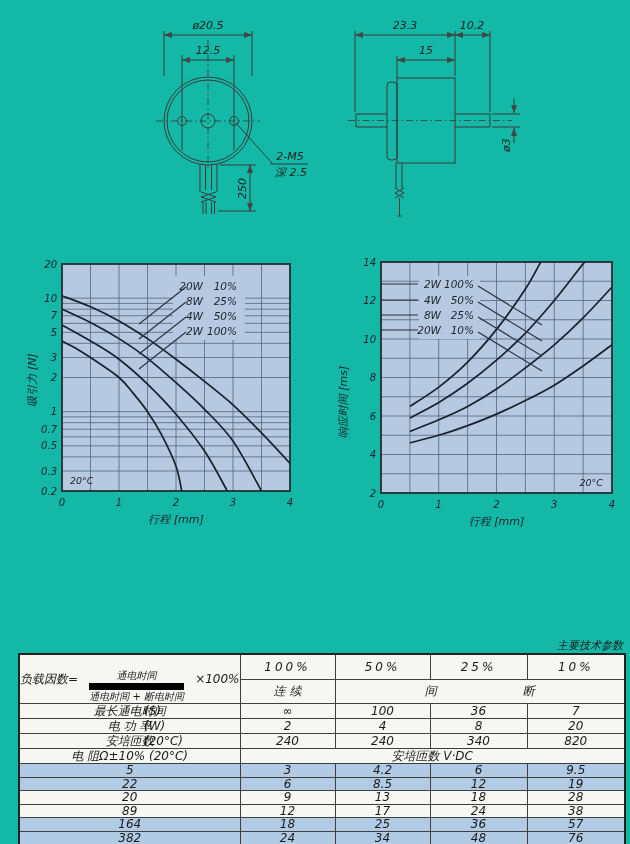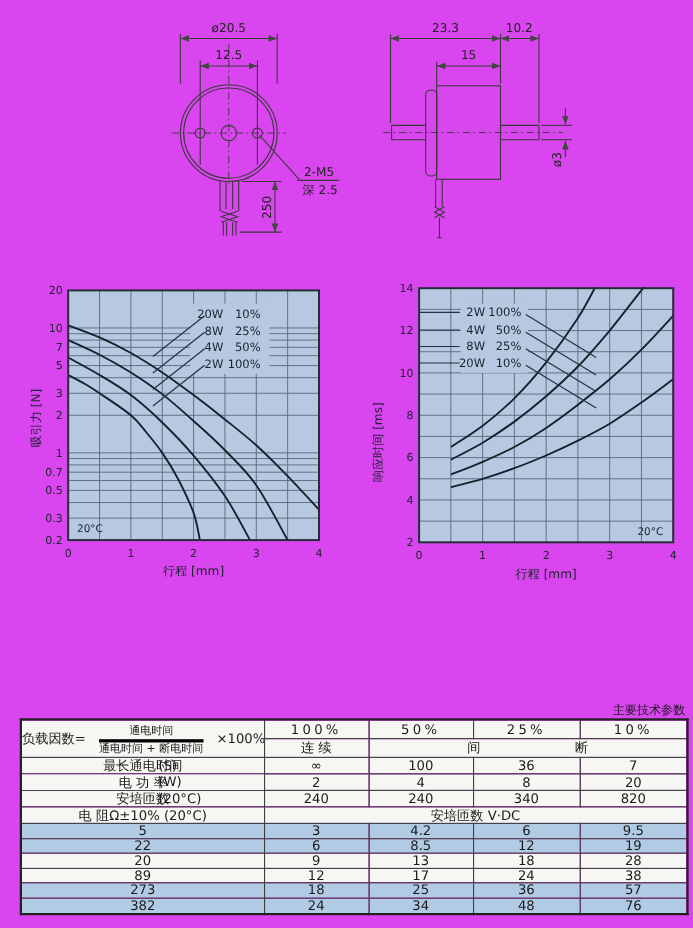--- a/index.html
+++ b/index.html
@@ -1,31 +1,31 @@
 <!DOCTYPE html>
 <html><head>
 <meta charset="utf-8">
 <style>
   html,body{margin:0;padding:0;}
-  .page{position:relative;width:630px;height:844px;background:#d946ef;overflow:hidden;
-        font-family:"DejaVu Sans","Liberation Sans",sans-serif;color:#1a1a1a;}
+  .page{position:relative;width:630px;height:844px;background:#14b8a6;overflow:hidden;
+        font-family:"DejaVu Sans","Liberation Sans",sans-serif;color:#1a1a1a;font-style:italic;}
   svg text{font-family:"DejaVu Sans","Liberation Sans",sans-serif;}
   #drawings{position:absolute;left:0;top:0;}
   .tech-title{position:absolute;left:12px;top:628px;font-size:17px;font-weight:bold;letter-spacing:3px;}
   .tech-note{position:absolute;right:7px;top:638px;font-size:11px;}
   table.tech{position:absolute;left:18px;top:653px;width:606px;border-collapse:collapse;
         table-layout:fixed;border:2px solid #222;}
   table.tech td{border:1px solid #3f3f3f;text-align:center;font-size:12px;line-height:1.05;
         padding:0;background:#f6f7f3;height:14px;overflow:hidden;white-space:nowrap;}
   tr.dr td{height:12px;font-size:12px;}
   tr.shaded td{background:#b2cbe5;}
   td.fcell{font-size:10.5px;}
-  .fwrap{display:flex;align-items:center;justify-content:flex-start;gap:12px;}
+  .fwrap{display:flex;align-items:center;justify-content:space-between;gap:0;}
   .frac{display:inline-flex;flex-direction:column;font-size:10px;line-height:1.2;}
-  .frac .num{border-bottom:3px solid #000000;padding:4px 5px 1px;}
+  .frac .num{border-bottom:7px solid #000000;padding:15px 5px 1px;}
   .frac .den{padding-top:1px;}
   td.pct{letter-spacing:3px;font-size:12.5px;}
   td.lbl{text-align:left;padding-left:28px;position:relative;}
   td.lbl .unit{position:absolute;left:124px;top:50%;transform:translateY(-50%);}
   td.rlbl{text-align:left;padding-left:36px;}
   .inter{display:flex;justify-content:center;gap:86px;}
 </style>
 </head>
 <body>
 
@@ -203,21 +203,21 @@
           <td>28</td>
         </tr>
         <tr class="dr">
           <td>89</td>
           <td>12</td>
           <td>17</td>
           <td>24</td>
           <td>38</td>
         </tr>
         <tr class="dr shaded">
-          <td>273</td>
+          <td>164</td>
           <td>18</td>
           <td>25</td>
           <td>36</td>
           <td>57</td>
         </tr>
         <tr class="dr shaded">
           <td>382</td>
           <td>24</td>
           <td>34</td>
           <td>48</td>

